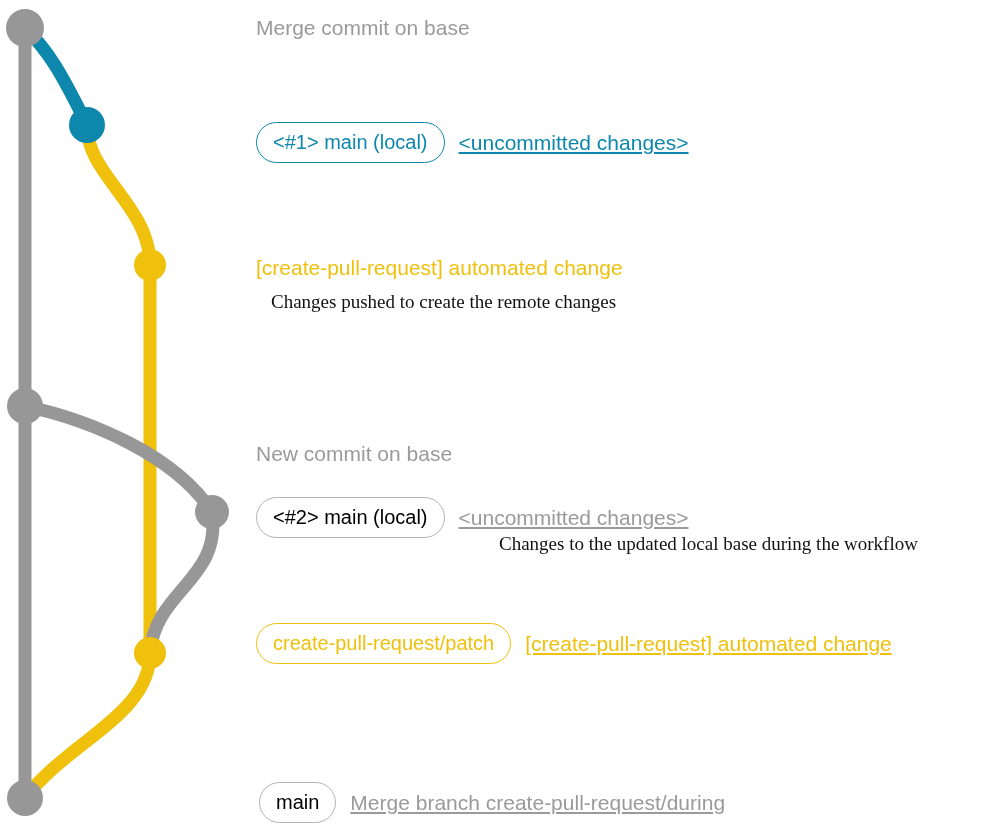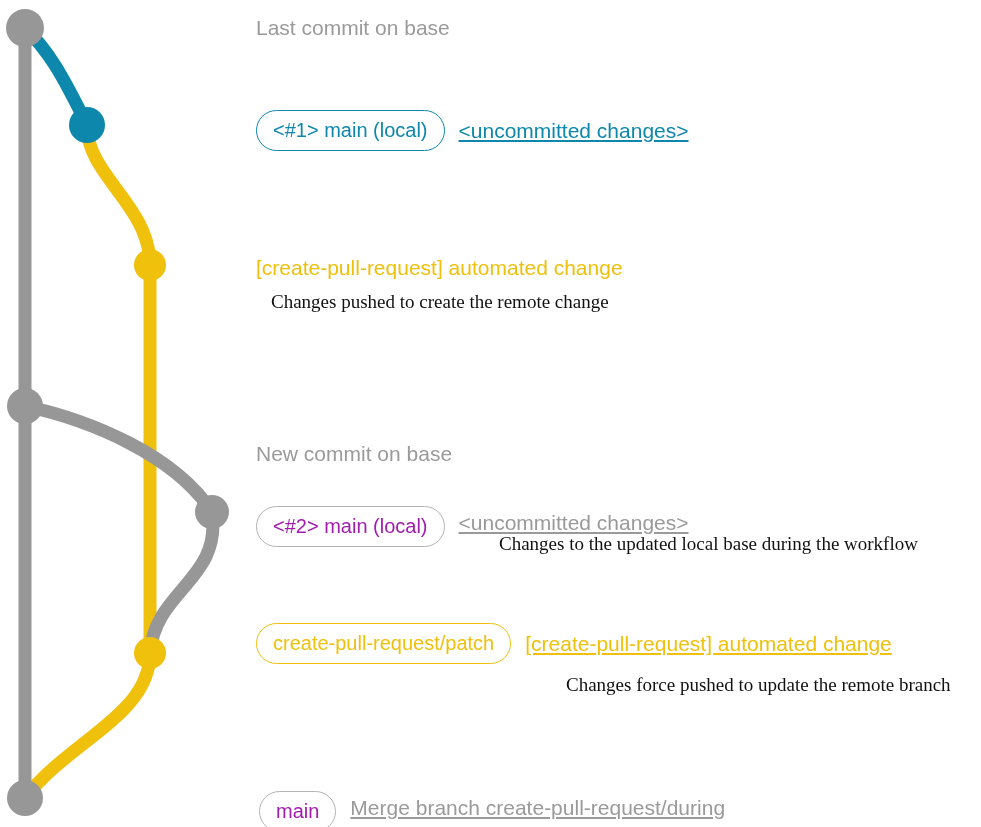--- a/index.html
+++ b/index.html
@@ -45,21 +45,21 @@
     color: #9a9a9a;
     font-family: "Liberation Sans", sans-serif;
     font-size: 20px;
     line-height: 1;
     padding: 9px 16px 10px 16px;
     white-space: nowrap;
     background: transparent;
   }
   .badge.teal   { border-color: #0d87ab; color: #0d87ab; }
   .badge.yellow { border-color: #efc00c; color: #efc00c; }
-  .badge.gray   { border-color: #b3b3b3; color: #a21caf; margin-top: 9px; }
+  .badge.gray   { border-color: #b3b3b3; color: #000000; }
 
   .commit-title {
     font-family: "Liberation Sans", sans-serif;
     font-size: 21px;
     line-height: 1;
     white-space: nowrap;
     text-decoration: underline;
   }
   .commit-title.teal   { color: #0d87ab; }
   .commit-title.yellow { color: #efc00c; }
@@ -108,46 +108,45 @@
   <circle cx="87" cy="125" r="18" fill="#0d87ab"></circle>
   <circle cx="150" cy="265" r="16" fill="#efc00c"></circle>
   <circle cx="25" cy="406" r="18" fill="#979797"></circle>
   <circle cx="212" cy="512" r="17" fill="#979797"></circle>
   <circle cx="150" cy="653" r="16" fill="#efc00c"></circle>
   <circle cx="25" cy="798" r="18" fill="#979797"></circle>
 </svg>
 
 <div class="labels-layer">
 
-  <div class="standalone-title" style="left:256px; top:17px;">Last commit on base</div>
+  <div class="standalone-title" style="left:256px; top:17px;">Merge commit on base</div>
 
-  <div class="row" style="left:256px; top:110px;">
+  <div class="row" style="left:256px; top:122px;">
     <span class="badge teal">&lt;#1&gt; main (local)</span>
     <span class="gap"></span>
     <span class="commit-title teal">&lt;uncommitted changes&gt;</span>
   </div>
 
   <div class="standalone-title" style="left:256px; top:257px; color:#efc00c;">[create-pull-request] automated change</div>
-  <div class="desc" style="left:271px; top:292px;">Changes pushed to create the remote change</div>
+  <div class="desc" style="left:271px; top:292px;">Changes pushed to create the remote changes</div>
 
   <div class="standalone-title" style="left:256px; top:399px;margin-top:44px;">New commit on base</div>
 
   <div class="row" style="left:256px; top:497px;">
     <span class="badge gray">&lt;#2&gt; main (local)</span>
     <span class="gap"></span>
     <span class="commit-title gray">&lt;uncommitted changes&gt;</span>
   </div>
   <div class="desc" style="left:487px; top:534px;margin-left:12px;">Changes to the updated local base during the workflow</div>
 
   <div class="row" style="left:256px; top:623px;align-items:center;">
     <span class="badge yellow">create-pull-request/patch</span>
     <span class="gap"></span>
     <span class="commit-title yellow">[create-pull-request] automated change</span>
   </div>
-  <div class="desc" style="left:566px; top:675px;">Changes force pushed to update the remote branch</div>
 
   <div class="row" style="left:259px; top:782px;">
     <span class="badge gray">main</span>
     <span class="gap"></span>
     <span class="commit-title gray">Merge branch create-pull-request/during</span>
   </div>
 
 </div>
 
 </body></html>

